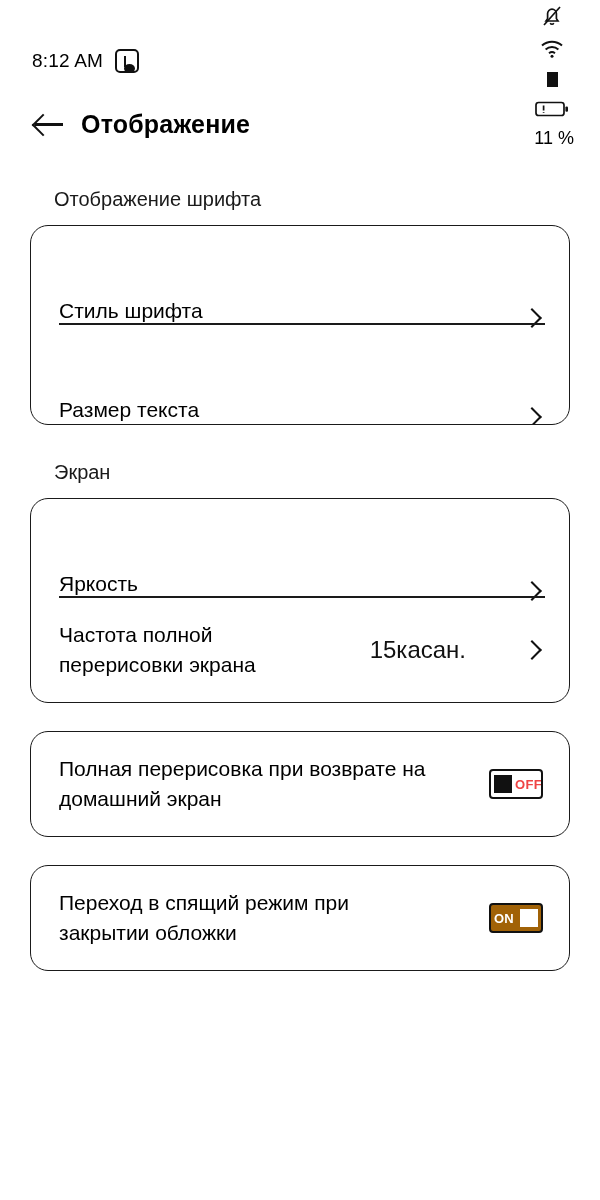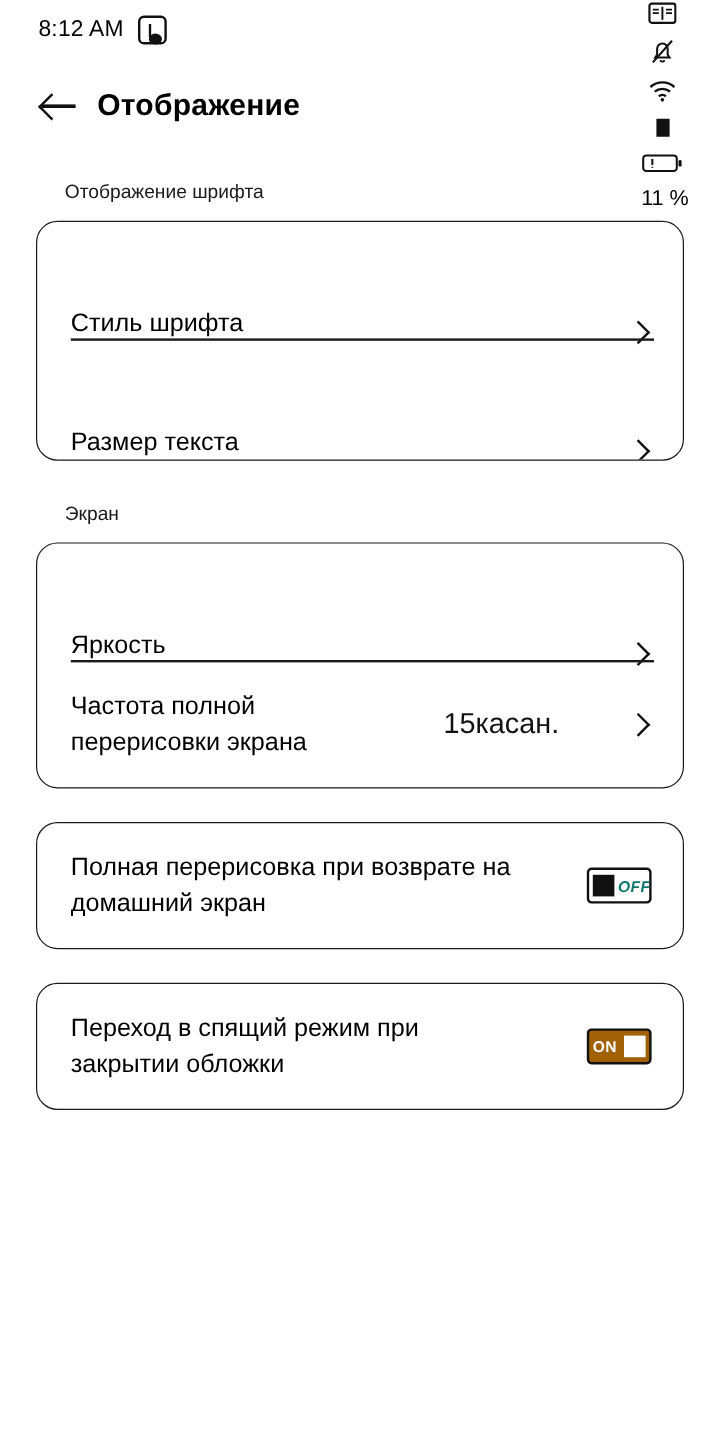--- a/index.html
+++ b/index.html
@@ -11,22 +11,24 @@
     font-family: "Liberation Sans", sans-serif;
     color: #000000;
     overflow: hidden;
     position: relative;
   }
 
   
   .statusbar {
     height: 50px;
     display: flex;
+    align-items: center;
     padding: 0 26px 0 32px;
     font-size: 19px;
+    margin-top: 36px;
   }
   .status-left { display: flex; align-items: center; gap: 12px; }
   .status-time { font-size: 19px; letter-spacing: .2px; }
   .status-right {
     margin-left: auto;
     display: flex;
     align-items: center;
     gap: 9px;
     flex-direction: column;
   }
@@ -92,21 +94,21 @@
   .page-title {
     font-size: 25px;
     font-weight: bold;
     letter-spacing: .2px;
   }
 
   
   .content { padding: 0 30px; }
 
   .section-label {
-    font-size: 16px;
+    font-size: 20px;
     color: #1a1a1a;
     padding: 40px 0 14px 24px;
   }
   .section-label.tight { padding-top: 36px; }
 
   .card {
     border: 1.6px solid #1a1a1a;
     border-radius: 18px;
     background: #fff;
     overflow: hidden;
@@ -176,21 +178,21 @@
   }
   .toggle.on {
     background: #a16207;
     color: #fff;
     justify-content: flex-start;
   }
   .toggle.on .knob { background: #fff; order: 2; }
   .toggle.on .txt { order: 1; color: #fff; }
   .toggle.off { justify-content: flex-start; }
   .toggle.off .knob { order: 1; }
-  .toggle.off .txt { order: 2; color: #0f766e; font-style: italic; }
+  .toggle.off .txt { order: 2; color: #ef4444; }
 
   .row.tall { min-height: 104px; align-items: center; gap: 47px; }
   .row.tall .row-label { line-height: 30px; }
 </style>
 </head>
 <body>
 
 <div class="statusbar">
   <div class="status-left">
     <span class="status-time">8:12 AM</span>

